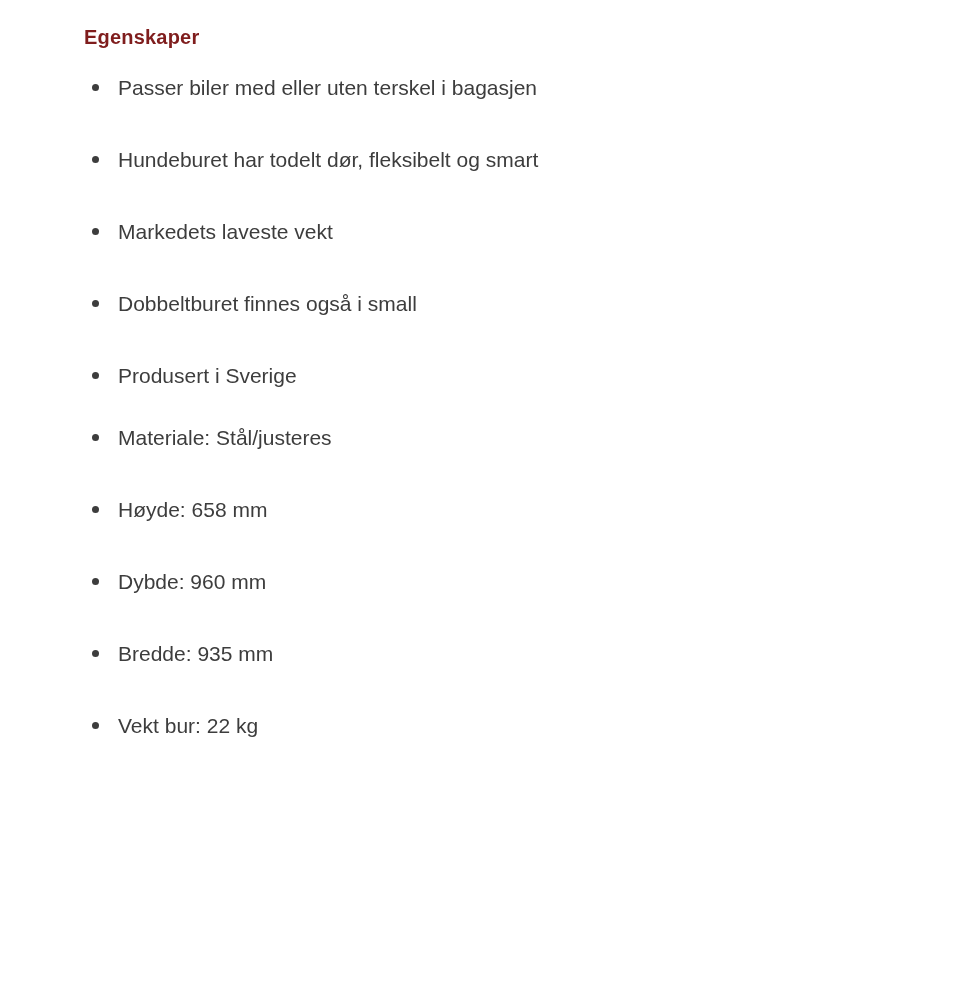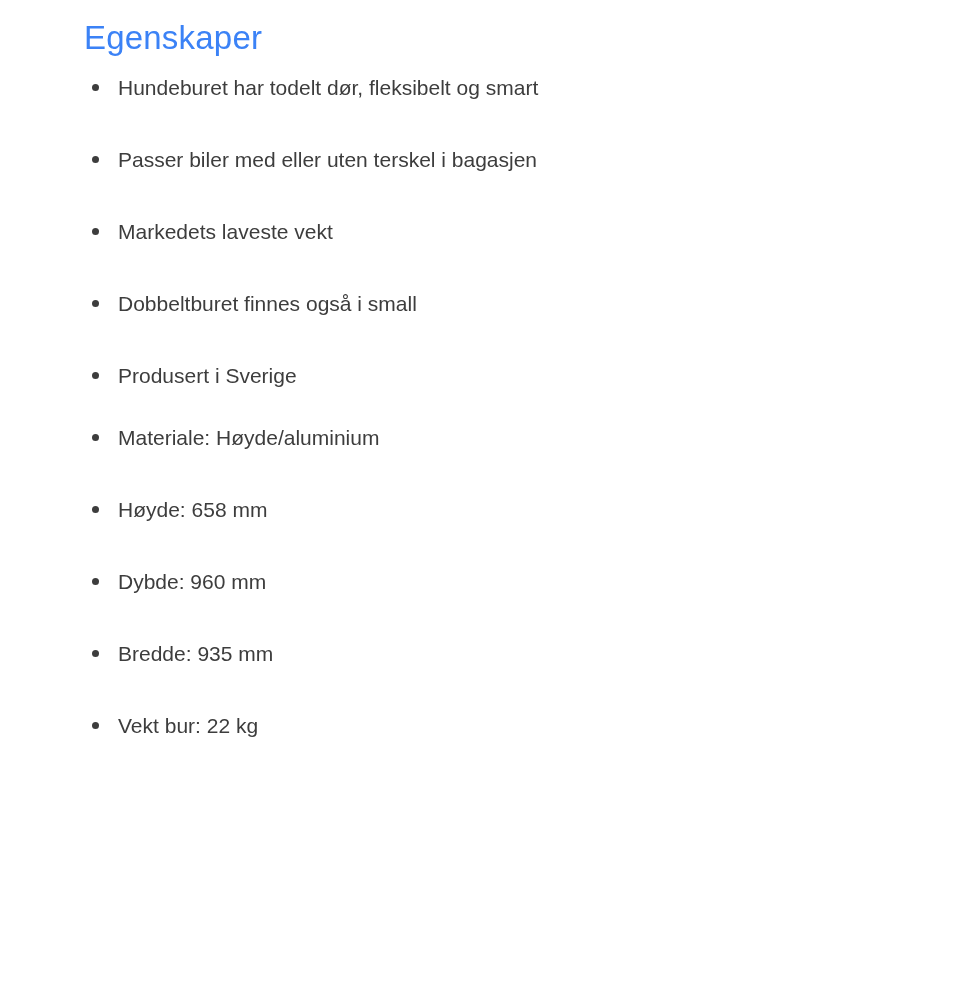--- a/index.html
+++ b/index.html
@@ -12,24 +12,24 @@
     width: 960px;
     height: 996px;
     font-family: "Liberation Sans", "DejaVu Sans", sans-serif;
     color: #3d3d3d;
     overflow: hidden;
   }
   .container {
     padding: 21px 60px 33px 84px;
   }
   h2.section-heading {
-    font-size: 33px;
+    font-size: 20px;
     line-height: 33px;
-    font-weight: 400;
-    color: #3b82f6;
+    font-weight: 700;
+    color: #7f1d1d;
     margin: 0;
     letter-spacing: 0.2px;
   }
   h2.section-heading.first {
     margin-bottom: 19px;
   }
   h2.section-heading.second {
     margin-top: 46px;
   }
   ul.bullet-list {
@@ -66,29 +66,29 @@
   }
 </style>
 </head>
 <body>
 
 <div class="container">
 
   <h2 class="section-heading first">Egenskaper</h2>
 
   <ul class="bullet-list first">
+    <li>Passer biler med eller uten terskel i bagasjen</li>
     <li>Hundeburet har todelt dør, fleksibelt og smart</li>
-    <li>Passer biler med eller uten terskel i bagasjen</li>
     <li>Markedets laveste vekt</li>
     <li>Dobbeltburet finnes også i small</li>
     <li>Produsert i Sverige</li>
   </ul>
 
 
   <ul class="bullet-list second">
-    <li>Materiale: Høyde/aluminium</li>
+    <li>Materiale: Stål/justeres</li>
     <li>Høyde: 658 mm</li>
     <li>Dybde: 960 mm</li>
     <li>Bredde: 935 mm</li>
     <li>Vekt bur: 22 kg</li>
   </ul>
 
 </div>
 
 </body></html>

